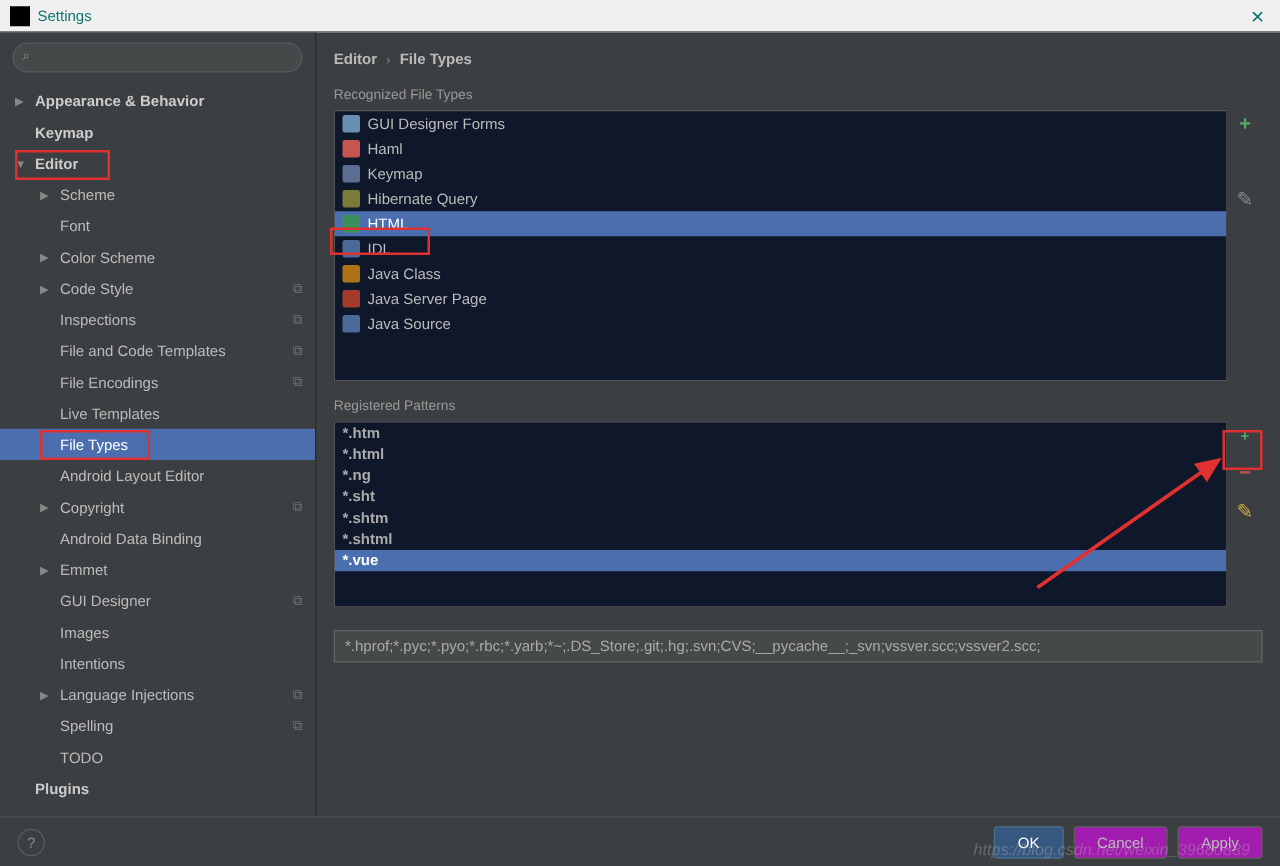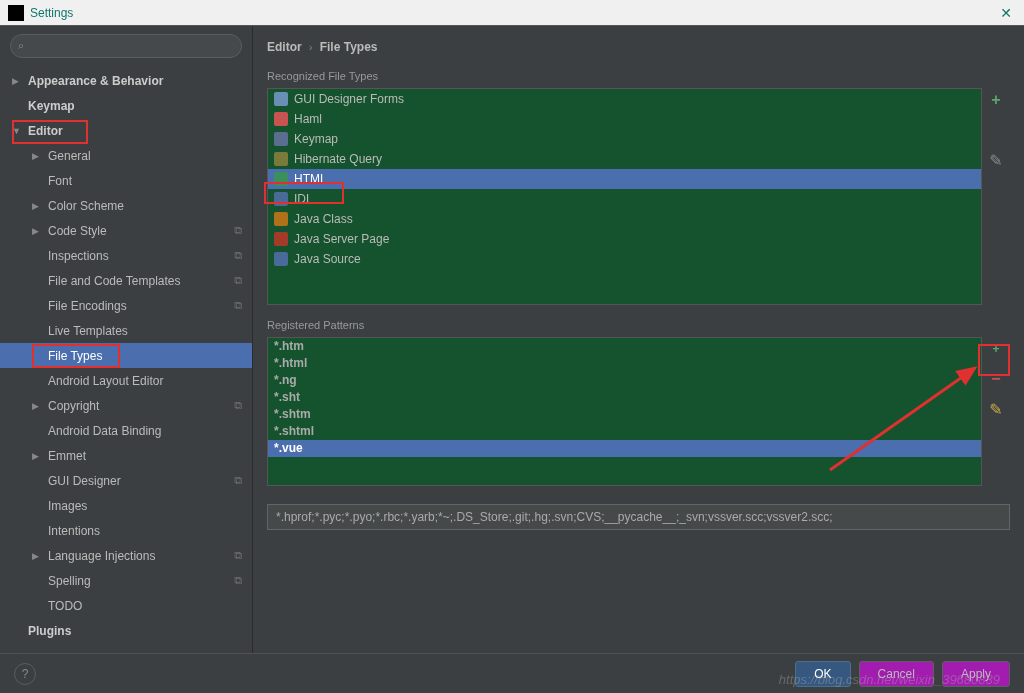--- a/index.html
+++ b/index.html
@@ -19,21 +19,21 @@
 .tree-item .arrow { width: 12px; display: inline-block; color: #888; font-size: 9px; margin-right: 4px; }
 .tree-item.bold > .label { font-weight: bold; color: #ccc; }
 .tree-item.selected { background: #4b6eaf; color: #fff; }
 .tree-item .cfg-icon { position: absolute; right: 10px; color: #6e6e6e; font-size: 11px; }
 .redbox { border: 2px solid #e03030; position: absolute; pointer-events: none; z-index: 10; }
 .content { flex: 1; display: flex; flex-direction: column; padding: 10px 14px 0 14px; position: relative; }
 .breadcrumb { color: #bbb; padding: 4px 0 16px 0; font-weight: bold; }
 .breadcrumb .sep { color: #888; margin: 0 4px; font-weight: normal; font-size: 10px; }
 .section-label { color: #999; font-size: 11px; margin-bottom: 6px; }
 .panel-row { display: flex; }
-.listbox { flex: 1; background: #14532d; border: 1px solid #555; height: 217px; overflow-y: auto; }
+.listbox { flex: 1; background: #0f172a; border: 1px solid #555; height: 217px; overflow-y: auto; }
 .list-item { padding: 2px 6px; display: flex; align-items: center; gap: 6px; height: 20px; cursor: pointer; white-space: nowrap; }
 .list-item.selected { background: #4b6eaf; color: #fff; }
 .ft-icon { width: 14px; height: 14px; border-radius: 2px; font-size: 8px; display: inline-flex; align-items: center; justify-content: center; color: #fff; }
 .sidebuttons { width: 28px; display: flex; flex-direction: column; align-items: center; padding-top: 2px; gap: 10px; }
 .sidebtn { width: 20px; height: 20px; display: flex; align-items: center; justify-content: center; cursor: pointer; font-size: 16px; }
 .add-green { color: #59a869; font-weight: bold; }
 .remove-red { color: #c75450; font-weight: bold; }
 .edit-pencil { color: #888; }
 .patterns { margin-top: 14px; }
 .patterns .listbox { height: 149px; font-weight: bold; }
@@ -72,21 +72,21 @@
         <div class="tree-item d0 bold">
           <span class="arrow"></span>
           <span class="label">Keymap</span>
         </div>
         <div class="tree-item d0 bold">
           <span class="arrow">▼</span>
           <span class="label">Editor</span>
         </div>
         <div class="tree-item d1">
           <span class="arrow">▶</span>
-          <span class="label">General</span>
+          <span class="label">Scheme</span>
         </div>
         <div class="tree-item d1">
           <span class="arrow"></span>
           <span class="label">Font</span>
         </div>
         <div class="tree-item d1">
           <span class="arrow">▶</span>
           <span class="label">Color Scheme</span>
         </div>
         <div class="tree-item d1">

